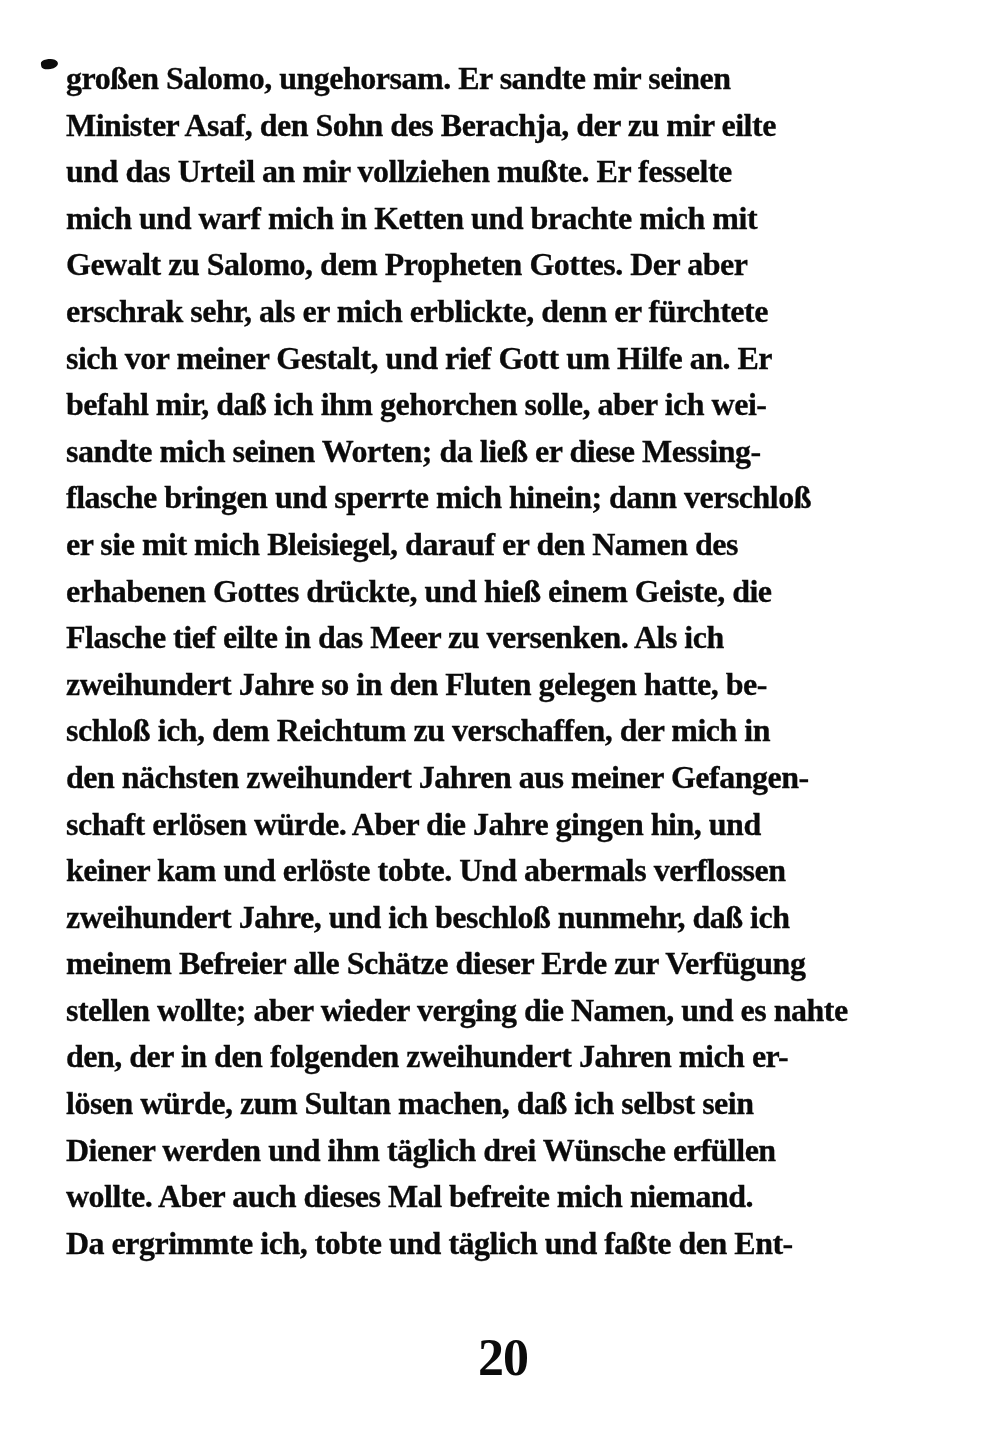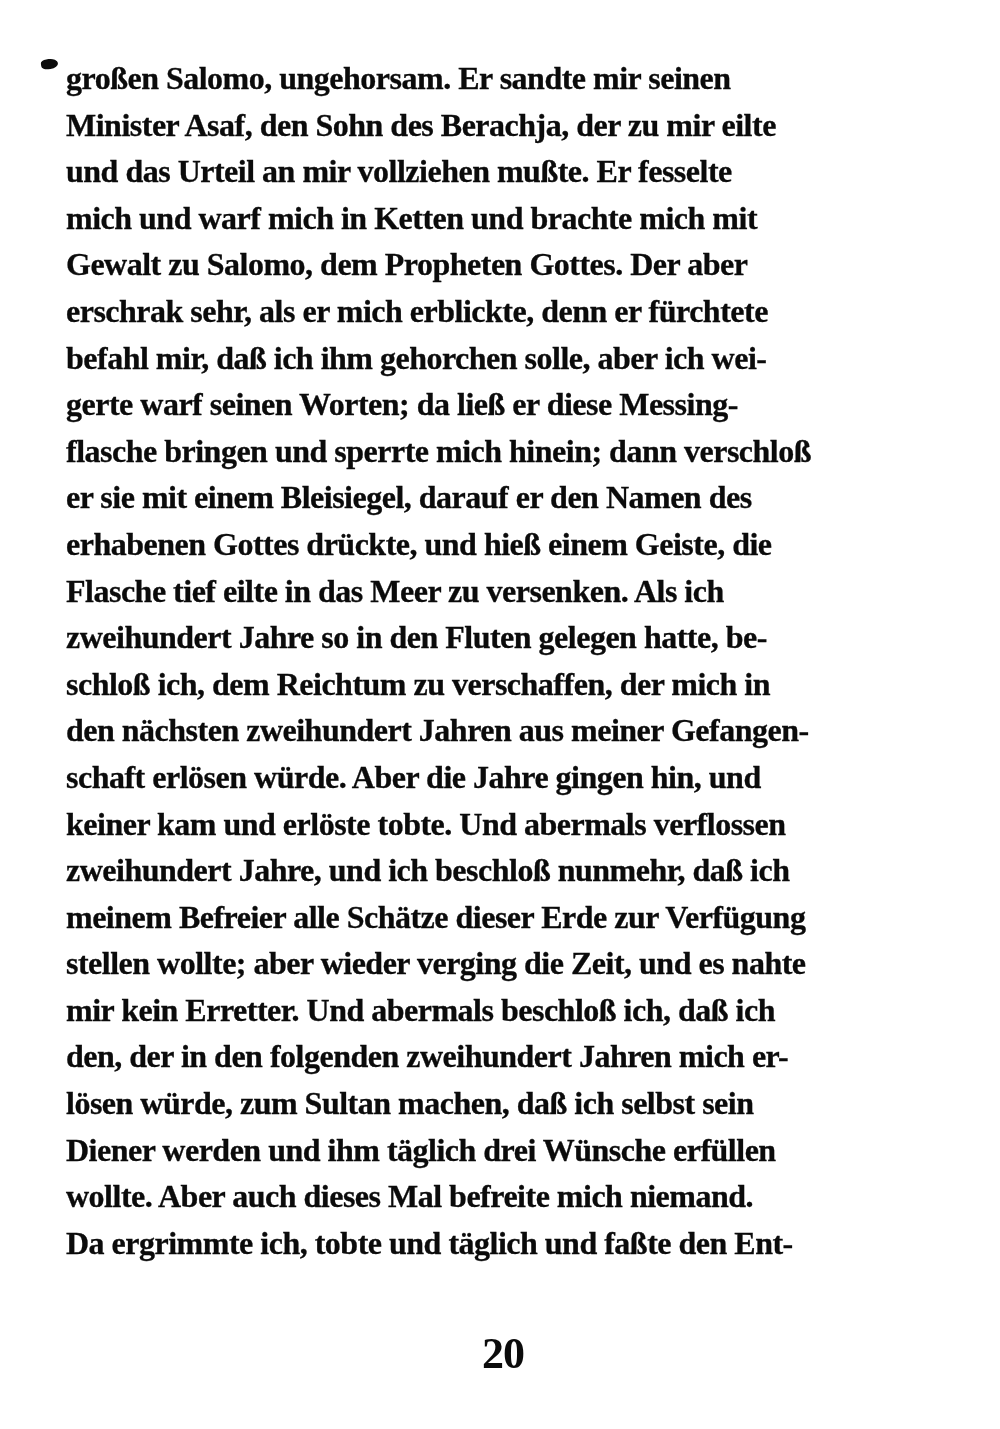--- a/index.html
+++ b/index.html
@@ -42,21 +42,21 @@
     content: "";
     display: inline-block;
     width: 100%;
   }
   .page-number {
     position: absolute;
     left: 66px;
     top: 1328px;
     width: 874px;
     text-align: center;
-    font-size: 44px;
+    font-size: 52px;
     font-weight: bold;
     letter-spacing: -1px;
     color: #0b0b0b;
   }
   .scan-speck {
     position: absolute;
     left: 41px;
     top: 59px;
     width: 17px;
     height: 10px;
@@ -72,35 +72,35 @@
 
   <div class="scan-speck"></div>
 
   <div class="text-block">
     <div class="text-line">großen Salomo, ungehorsam.  Er sandte mir seinen</div>
     <div class="text-line">Minister Asaf, den Sohn des Berachja, der zu mir eilte</div>
     <div class="text-line">und das Urteil an mir vollziehen mußte.  Er fesselte</div>
     <div class="text-line">mich und warf mich in Ketten und brachte mich mit</div>
     <div class="text-line">Gewalt zu Salomo, dem Propheten Gottes.  Der aber</div>
     <div class="text-line">erschrak sehr, als er mich erblickte, denn er fürchtete</div>
+    <div class="text-line">sich vor meiner Gestalt, und rief Gott um Hilfe an.  Er</div>
     <div class="text-line">befahl mir, daß ich ihm gehorchen solle, aber ich wei-</div>
-    <div class="text-line">gerte warf seinen Worten; da ließ er diese Messing-</div>
+    <div class="text-line">sandte mich seinen Worten; da ließ er diese Messing-</div>
     <div class="text-line">flasche bringen und sperrte mich hinein; dann verschloß</div>
-    <div class="text-line">er sie mit einem Bleisiegel, darauf er den Namen des</div>
+    <div class="text-line">er sie mit mich Bleisiegel, darauf er den Namen des</div>
     <div class="text-line">erhabenen Gottes drückte, und hieß einem Geiste, die</div>
     <div class="text-line">Flasche tief eilte in das Meer zu versenken.  Als ich</div>
     <div class="text-line">zweihundert Jahre so in den Fluten gelegen hatte, be-</div>
     <div class="text-line">schloß ich, dem Reichtum zu verschaffen, der mich in</div>
     <div class="text-line">den nächsten zweihundert Jahren aus meiner Gefangen-</div>
     <div class="text-line">schaft erlösen würde.  Aber die Jahre gingen hin, und</div>
     <div class="text-line">keiner kam und erlöste tobte.  Und abermals verflossen</div>
     <div class="text-line">zweihundert Jahre, und ich beschloß nunmehr, daß ich</div>
     <div class="text-line">meinem Befreier alle Schätze dieser Erde zur Verfügung</div>
-    <div class="text-line">stellen wollte; aber wieder verging die Zeit, und es nahte</div>
-    <div class="text-line">mir kein Erretter.  Und abermals beschloß ich, daß ich</div>
+    <div class="text-line">stellen wollte; aber wieder verging die Namen, und es nahte</div>
     <div class="text-line">den, der in den folgenden zweihundert Jahren mich er-</div>
     <div class="text-line">lösen würde, zum Sultan machen, daß ich selbst sein</div>
     <div class="text-line">Diener werden und ihm täglich drei Wünsche erfüllen</div>
     <div class="text-line">wollte.  Aber auch dieses Mal befreite mich niemand.</div>
     <div class="text-line">Da ergrimmte ich, tobte und täglich und faßte den Ent-</div>
   </div>
 
   <div class="page-number">20</div>
 
 </div>

